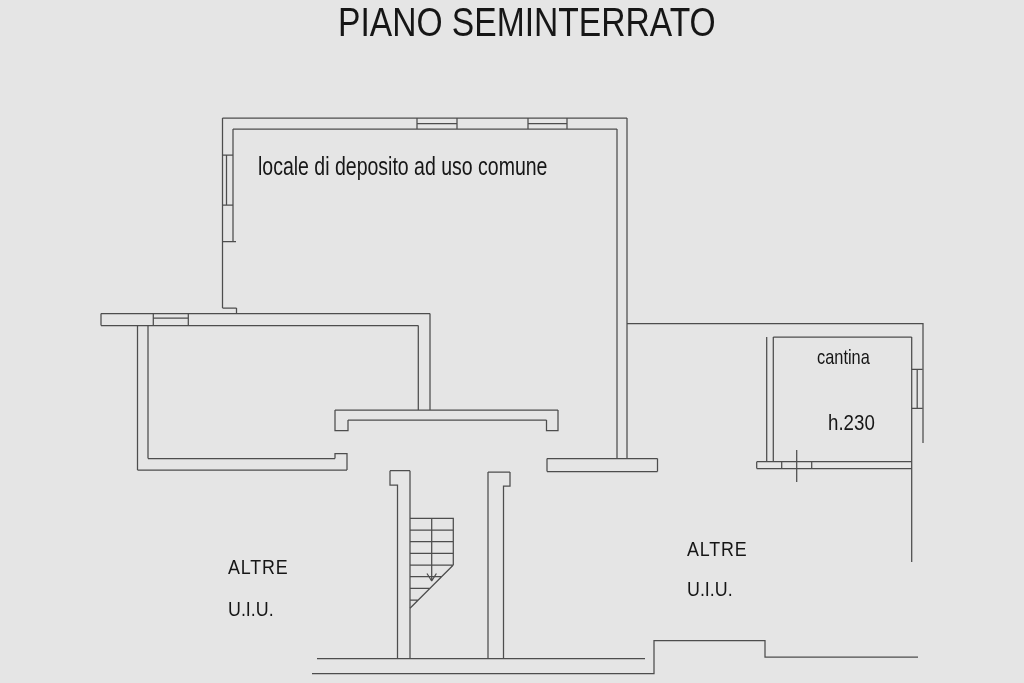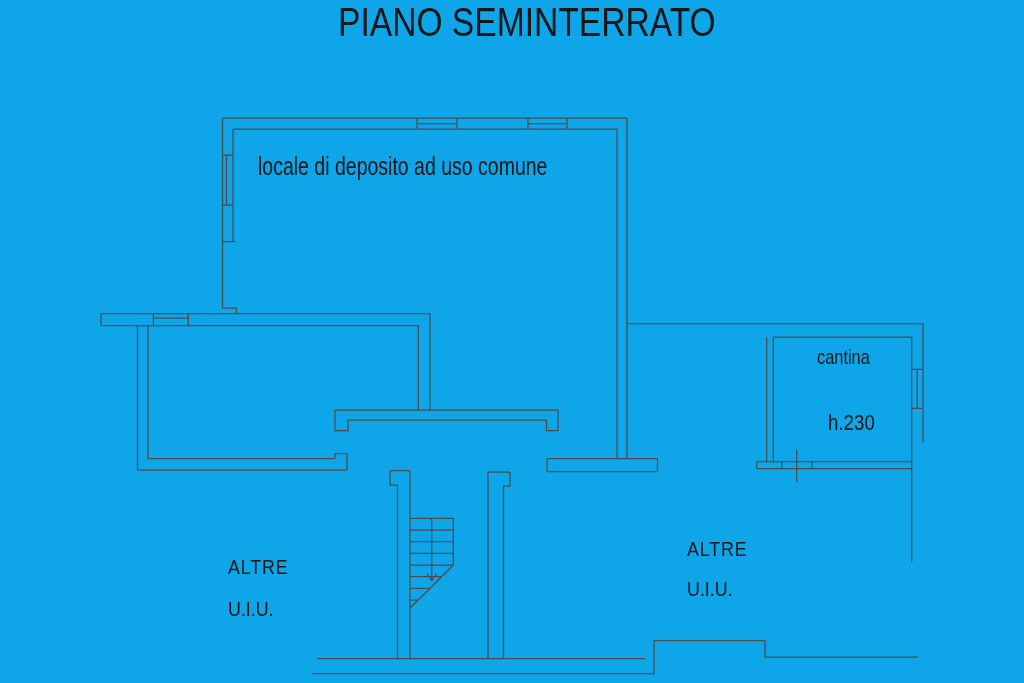--- a/index.html
+++ b/index.html
@@ -1,16 +1,16 @@
 <!DOCTYPE html>
 <html style="--wall: #4d4d4d; --text: #161616;"><head>
 <meta charset="utf-8">
 <style>
   html,body{margin:0;padding:0;background:#fff;}
-  .plan{position:relative;width:1024px;height:683px;background:#0ea5e9;overflow:hidden;
+  .plan{position:relative;width:1024px;height:683px;background:#e5e5e5;overflow:hidden;
         font-family:"Liberation Sans",sans-serif;}
   svg{position:absolute;left:0;top:0;}
   svg path{fill:none;stroke:var(--wall,#4d4d4d);stroke-width:1.25;}
   .lbl{position:absolute;color:var(--text,#161616);white-space:pre;line-height:1;}
   .title{left:30px;right:0;top:2px;text-align:center;font-size:40px;}
   .title span{display:inline-block;transform:scaleX(0.84);transform-origin:center top;}
   .locale{left:258px;top:153px;font-size:26px;transform:scaleX(0.75);transform-origin:left top;}
   .cantina{left:817px;top:346px;font-size:21px;transform:scaleX(0.78);transform-origin:left top;}
   .h230{left:828px;top:412px;font-size:22px;transform:scaleX(0.85);transform-origin:left top;}
   .altre-l{left:228px;top:556px;font-size:21px;transform:scaleX(0.85);transform-origin:left top;letter-spacing:1px;}

